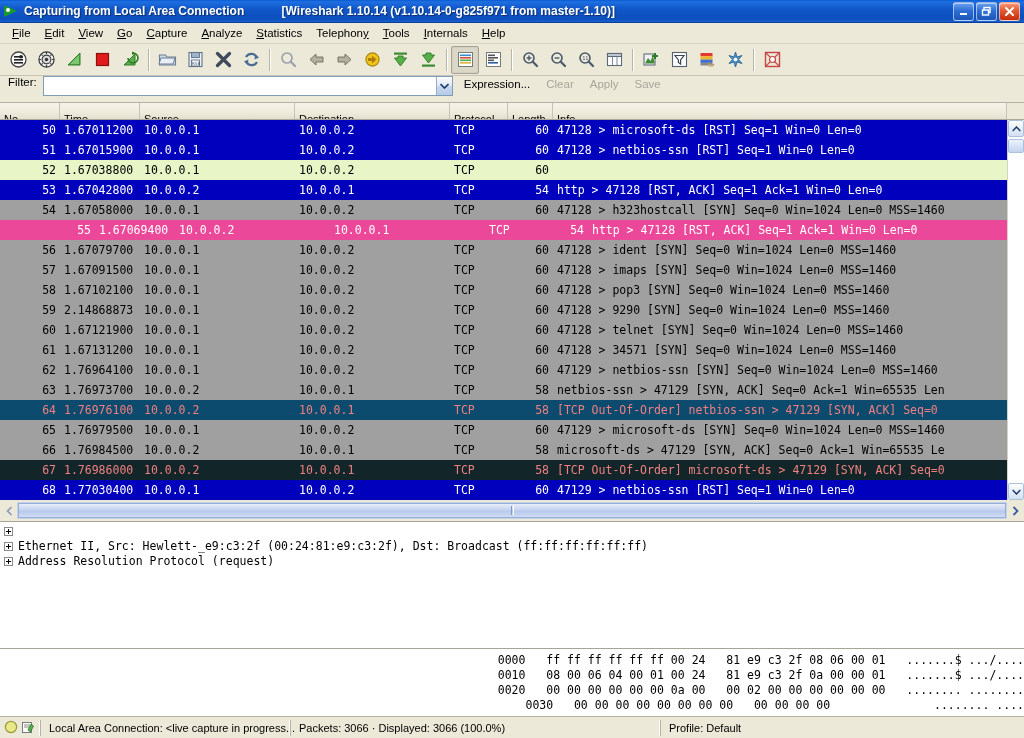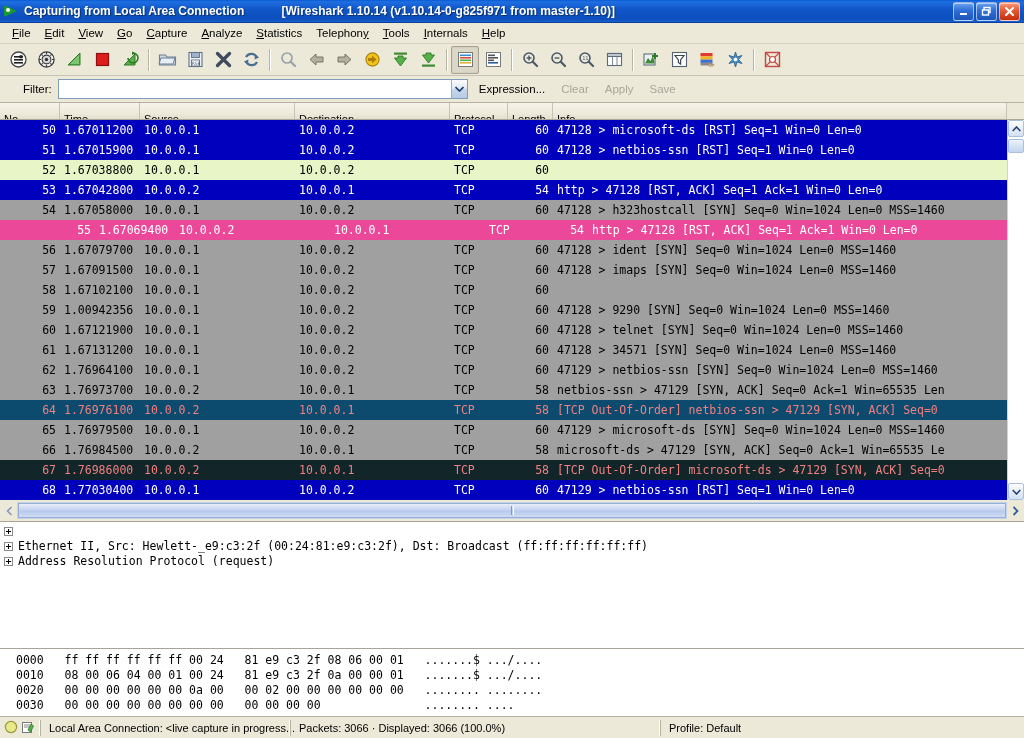--- a/index.html
+++ b/index.html
@@ -65,21 +65,21 @@
     display:flex; align-items:center; padding-left:4px; gap:0px;
     border-bottom:1px solid #c8c4b4;
   }
   .tbtn { width:28px; height:28px; display:flex; align-items:center; justify-content:center; border:1px solid transparent; border-radius:2px;}
   .tbtn.pressed { border:1px solid #a8a396; background:#dcd8c8; box-shadow: inset 0 0 2px rgba(0,0,0,.12); }
   .tsep { width:1px; height:22px; background:#b9b5a6; margin:0 4px; box-shadow:1px 0 0 #fff; }
 
   
   .filterbar {
     height: 27px; flex:0 0 27px; background:#ece9d8;
-    display:flex; align-items:center; padding:0 21px; gap:6px;
+    display:flex; padding:0 6px; gap:6px;
     border-bottom:1px solid #b5b1a3;
   }
   .filter-label { font-size:11.5px; color:#000; padding-left:2px; }
   .filter-combo {
     flex: 0 0 410px; height:20px; background:#fff;
     border:1px solid #7f9db9; display:flex; align-items:center;
     position:relative;
   }
   .filter-input { flex:1 1 auto; border:0; outline:none; height:16px; font-size:11px; padding-left:3px; background:transparent;
     font-family:"Liberation Sans",sans-serif; }
@@ -141,21 +141,21 @@
   .drow { display:flex; align-items:flex-start; height:15px; line-height:15px;
           font-family:"DejaVu Sans Mono","Liberation Mono",monospace; font-size:11.5px; color:#000; padding-left:4px;}
   .expander {
     width:9px;height:9px;flex:0 0 9px; border:1px solid #8a8a8a; background:#fff;
     margin:3px 5px 0 0; position:relative;
   }
   .expander:before { content:""; position:absolute; left:1px; top:3px; width:5px; height:1px; background:#000; }
   .expander:after  { content:""; position:absolute; left:3px; top:1px; width:1px; height:5px; background:#000; }
 
   
-  .hex-pane { flex:0 0 68px; background:#fff; border-top:1px solid #a9a596; padding:4px 0 0 16px; overflow:hidden;}
+  .hex-pane { flex:0 0 68px; background:#fff; border-top:1px solid #a9a596; padding:4px 0 0 16px; overflow:hidden;text-align:right;}
   .hexrow { font-family:"DejaVu Sans Mono","Liberation Mono",monospace; font-size:11.5px; height:15px; line-height:15px; white-space:pre; color:#000;}
 
   
   .statusbar {
     height:22px; flex:0 0 22px; background:#ece9d8; border-top:1px solid #b5b1a3;
     display:flex; align-items:center; font-size:11px; padding-left:4px;
   }
   .sb-icons { display:flex; align-items:center; gap:3px; padding-right:5px; }
   .sb-sec { border-left:1px solid #b5b1a3; box-shadow:-1px 0 0 #fff; padding:0 8px; height:16px; display:flex; align-items:center; white-space:nowrap;}
   .sb-1 { width:250px; }
@@ -530,24 +530,25 @@
             <div class="c c-len">60</div>
             <div class="c c-info">47128 &gt; imaps [SYN] Seq=0 Win=1024 Len=0 MSS=1460</div>
           </div>
           <div class="prow" style="background: rgb(160, 160, 160); color: rgb(0, 0, 0);">
             <div class="c c-no">58</div>
             <div class="c c-time">1.67102100</div>
             <div class="c c-src">10.0.0.1</div>
             <div class="c c-dst">10.0.0.2</div>
             <div class="c c-proto">TCP</div>
             <div class="c c-len">60</div>
+            <div class="c c-info">47128 &gt; pop3 [SYN] Seq=0 Win=1024 Len=0 MSS=1460</div>
           </div>
           <div class="prow" style="background: rgb(160, 160, 160); color: rgb(0, 0, 0);">
             <div class="c c-no">59</div>
-            <div class="c c-time">1.00942356</div>
+            <div class="c c-time">2.14868873</div>
             <div class="c c-src">10.0.0.1</div>
             <div class="c c-dst">10.0.0.2</div>
             <div class="c c-proto">TCP</div>
             <div class="c c-len">60</div>
             <div class="c c-info">47128 &gt; 9290 [SYN] Seq=0 Win=1024 Len=0 MSS=1460</div>
           </div>
           <div class="prow" style="background: rgb(160, 160, 160); color: rgb(0, 0, 0);">
             <div class="c c-no">60</div>
             <div class="c c-time">1.67121900</div>
             <div class="c c-src">10.0.0.1</div>

